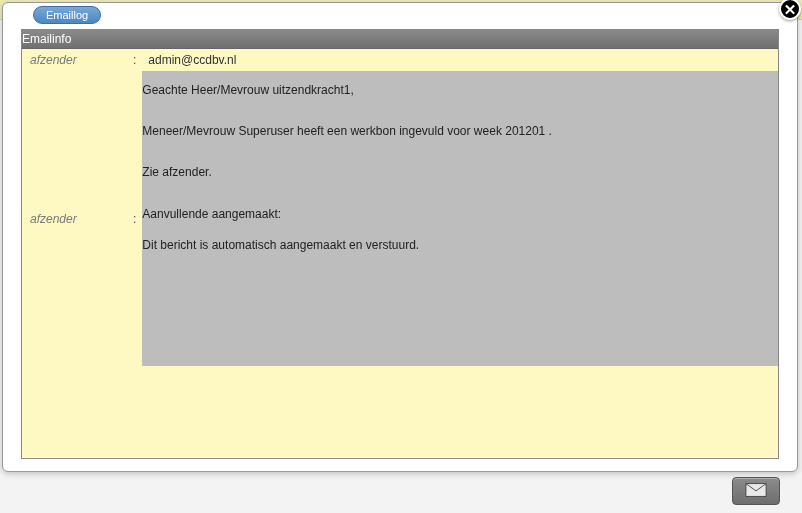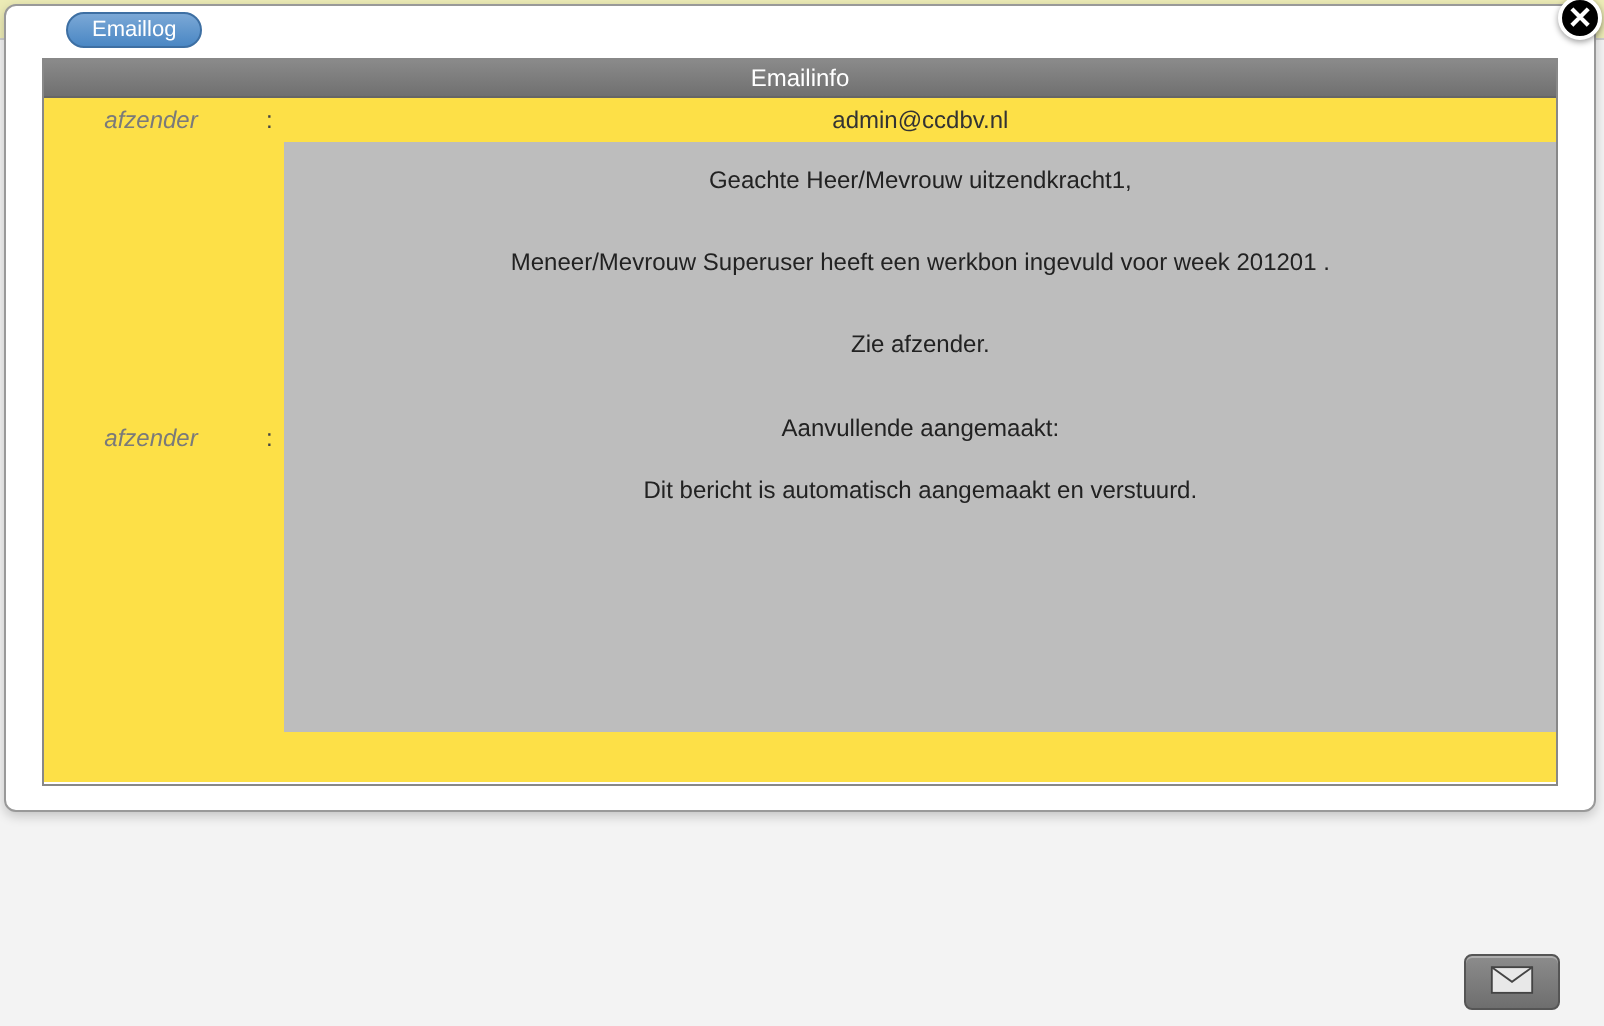--- a/index.html
+++ b/index.html
@@ -17,21 +17,21 @@
       top: 0; left: 0; right: 0;
       height: 20px;
       background: #ecebb6;
       border-bottom: 1px solid #ccc;
     }
     .modal {
       position: absolute;
       top: 2px;
       left: 2px;
       right: 4px;
-      height: 404px;
+      height: 470px;
       background: #fff;
       border: 1px solid #999;
       border-radius: 6px;
       box-shadow: 0 2px 6px rgba(0,0,0,0.2);
     }
     .tab-pill {
       position: absolute;
       top: 3px;
       left: 30px;
       background: linear-gradient(#7ba8d6, #4a87c4);
@@ -66,30 +66,28 @@
       position: absolute;
       top: 26px;
       left: 18px;
       right: 18px;
       bottom: 12px;
       border: 1px solid #888;
     }
     .panel-header {
       background: linear-gradient(#8a8a8a, #707070);
       color: #fff;
-      text-align: center;
       font-size: 12px;
       padding: 2px 0;
       border-bottom: 1px solid #666;
     }
     .panel-body {
-      background: #fde047;
+      background: #fef9c3;
       height: calc(100% - 20px);
       overflow: auto;
-      text-align: center;
     }
     table.info {
       width: 100%;
       border-collapse: collapse;
     }
     table.info td {
       padding: 4px 6px;
       vertical-align: top;
       color: #333;
     }

